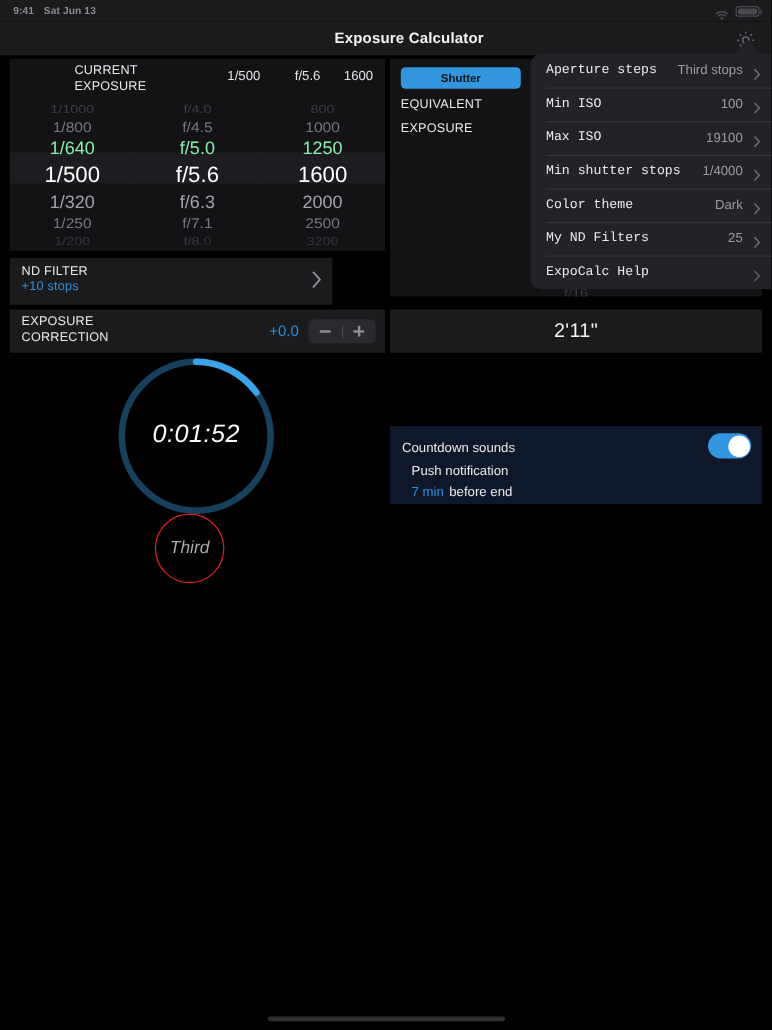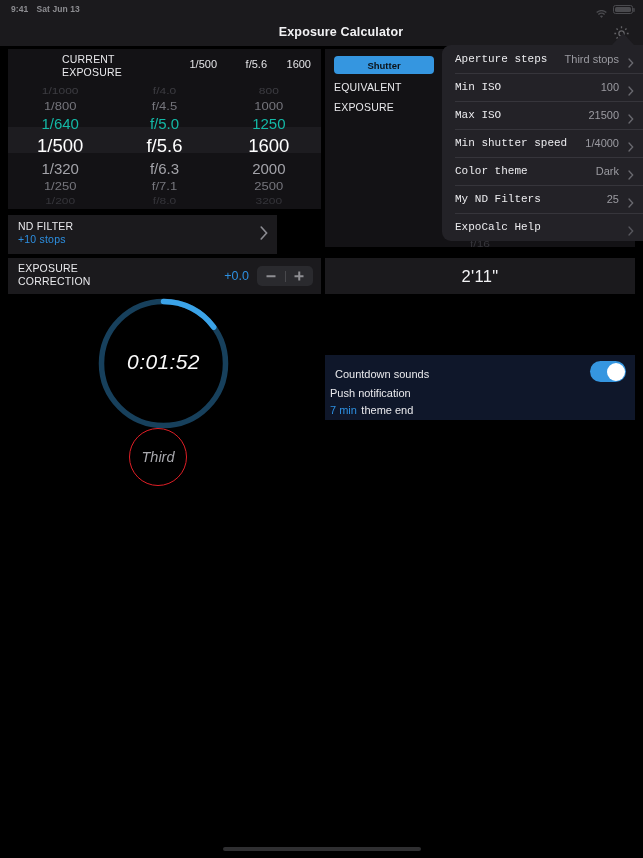--- a/index.html
+++ b/index.html
@@ -98,21 +98,21 @@
     position: relative; display: flex; flex-direction: column;
     align-items: center; justify-content: flex-start;
     padding-top: 2px;
   }
   .witem {
     color: #9b9ba0; text-align: center; width: 100%;
     white-space: nowrap;
   }
   .witem.r0 { font-size: 12px; height: 14px; line-height: 14px; color: #4a4a50; transform: scaleY(.80); opacity: .75; }
   .witem.r1 { font-size: 13px; height: 16px; line-height: 16px; color: #75757c; transform: scaleY(.90); }
-  .witem.r2 { font-size: 15px; height: 19px; line-height: 19px; color: #14b8a6; }
+  .witem.r2 { font-size: 15px; height: 19px; line-height: 19px; color: #86efac; }
   .witem.r3 { font-size: 18.5px; height: 26px; line-height: 26px; color: #ffffff; }
   .witem.r4 { font-size: 15px; height: 19px; line-height: 19px; color: #a3a3a9; }
   .witem.r5 { font-size: 13px; height: 16px; line-height: 16px; color: #75757c; transform: scaleY(.90); }
   .witem.r6 { font-size: 12px; height: 14px; line-height: 14px; color: #3e3e44; transform: scaleY(.80); opacity: .8; }
 
   .nd-panel {
     position: absolute; left: 8px; top: 215px;
     width: 269px; height: 39px;
     background: #1b1a1d;
     padding: 5px 11px 0 10px;
@@ -221,21 +221,21 @@
   }
   .cd-label { font-size: 11px; color: #eaeaed; }
   .toggle {
     position: absolute; right: 9px; top: 6px;
     width: 36px; height: 21px; border-radius: 11px; background: #3596e0;
   }
   .toggle-knob {
     position: absolute; right: 1.5px; top: 1.5px;
     width: 18px; height: 18px; border-radius: 50%; background: #fff;
   }
-  .cd-row2 { padding: 0 0 0 5px; }
+  .cd-row2 { padding: 0 0 0 18px; }
   .cd-push { font-size: 11px; color: #eaeaed; line-height: 15px; }
   .cd-sub { line-height: 15px; }
   .cd-min { font-size: 11px; color: #2d8fe0; }
   .cd-before { font-size: 11px; color: #eaeaed; }
 
   
   .popover {
     position: absolute; left: 442px; top: 45px;
     width: 201px; height: 196px;
     background: #232227;
@@ -420,21 +420,21 @@
     <div class="cd-row1">
       <span class="cd-label">Countdown sounds</span>
       <div class="toggle">
         <div class="toggle-knob"></div>
       </div>
     </div>
     <div class="cd-row2">
       <div class="cd-push">Push notification</div>
       <div class="cd-sub">
         <span class="cd-min">7 min</span>
-        <span class="cd-before">theme end</span>
+        <span class="cd-before">before end</span>
       </div>
     </div>
   </div>
 
   <div class="pop-arrow"></div>
   <div class="popover">
     <div class="pop-row">
       <span class="pop-label">Aperture steps</span>
       <span class="pop-value">Third stops</span>
       <span class="pop-chev">
@@ -447,29 +447,29 @@
       <span class="pop-label">Min ISO</span>
       <span class="pop-value">100</span>
       <span class="pop-chev">
         <svg width="6" height="10" viewBox="0 0 6 10">
             <path d="M1 1 L4.7 5 L1 9" fill="none" stroke="#6a6a70" stroke-width="1.3" stroke-linecap="round"></path>
           </svg>
       </span>
     </div>
     <div class="pop-row">
       <span class="pop-label">Max ISO</span>
-      <span class="pop-value">21500</span>
+      <span class="pop-value">19100</span>
       <span class="pop-chev">
         <svg width="6" height="10" viewBox="0 0 6 10">
             <path d="M1 1 L4.7 5 L1 9" fill="none" stroke="#6a6a70" stroke-width="1.3" stroke-linecap="round"></path>
           </svg>
       </span>
     </div>
     <div class="pop-row">
-      <span class="pop-label">Min shutter speed</span>
+      <span class="pop-label">Min shutter stops</span>
       <span class="pop-value">1/4000</span>
       <span class="pop-chev">
         <svg width="6" height="10" viewBox="0 0 6 10">
             <path d="M1 1 L4.7 5 L1 9" fill="none" stroke="#6a6a70" stroke-width="1.3" stroke-linecap="round"></path>
           </svg>
       </span>
     </div>
     <div class="pop-row">
       <span class="pop-label">Color theme</span>
       <span class="pop-value">Dark</span>

